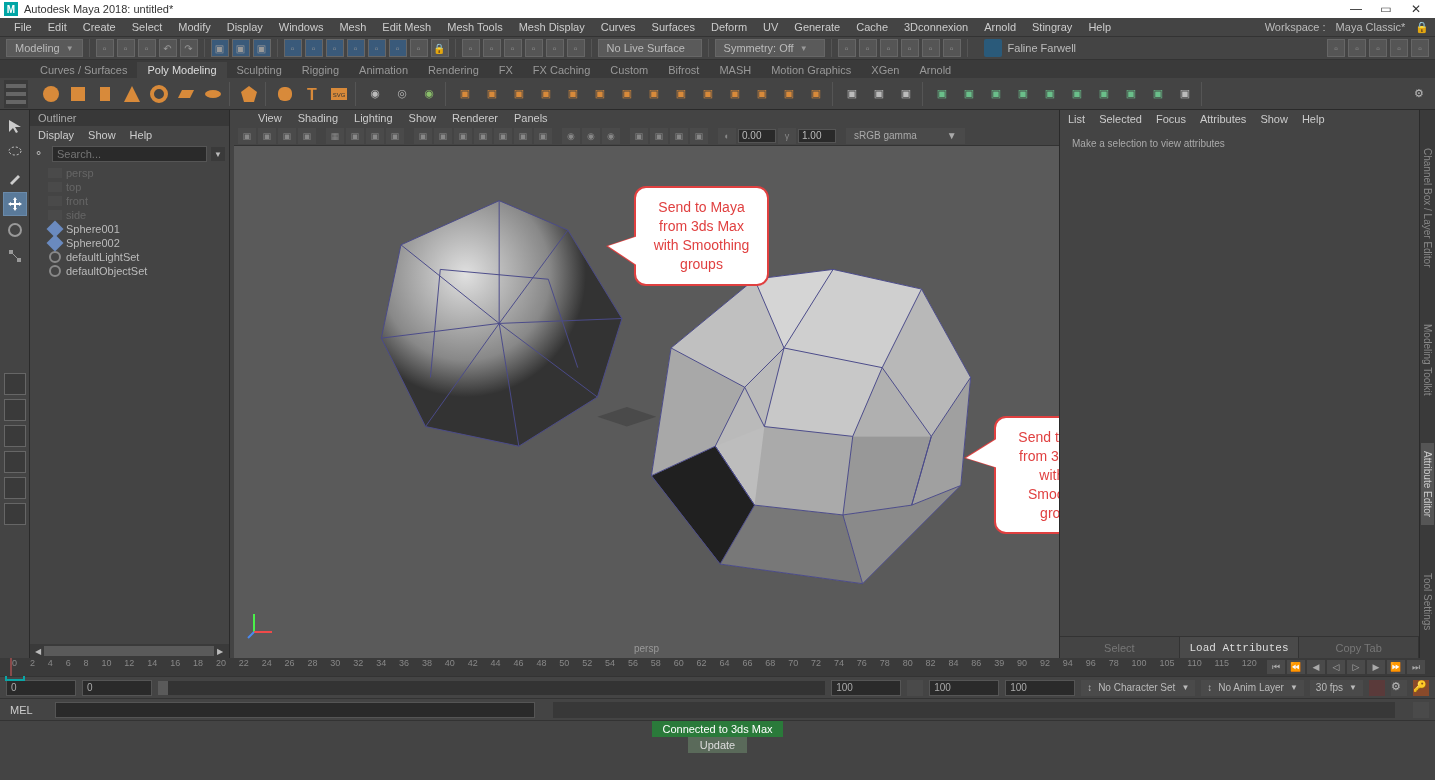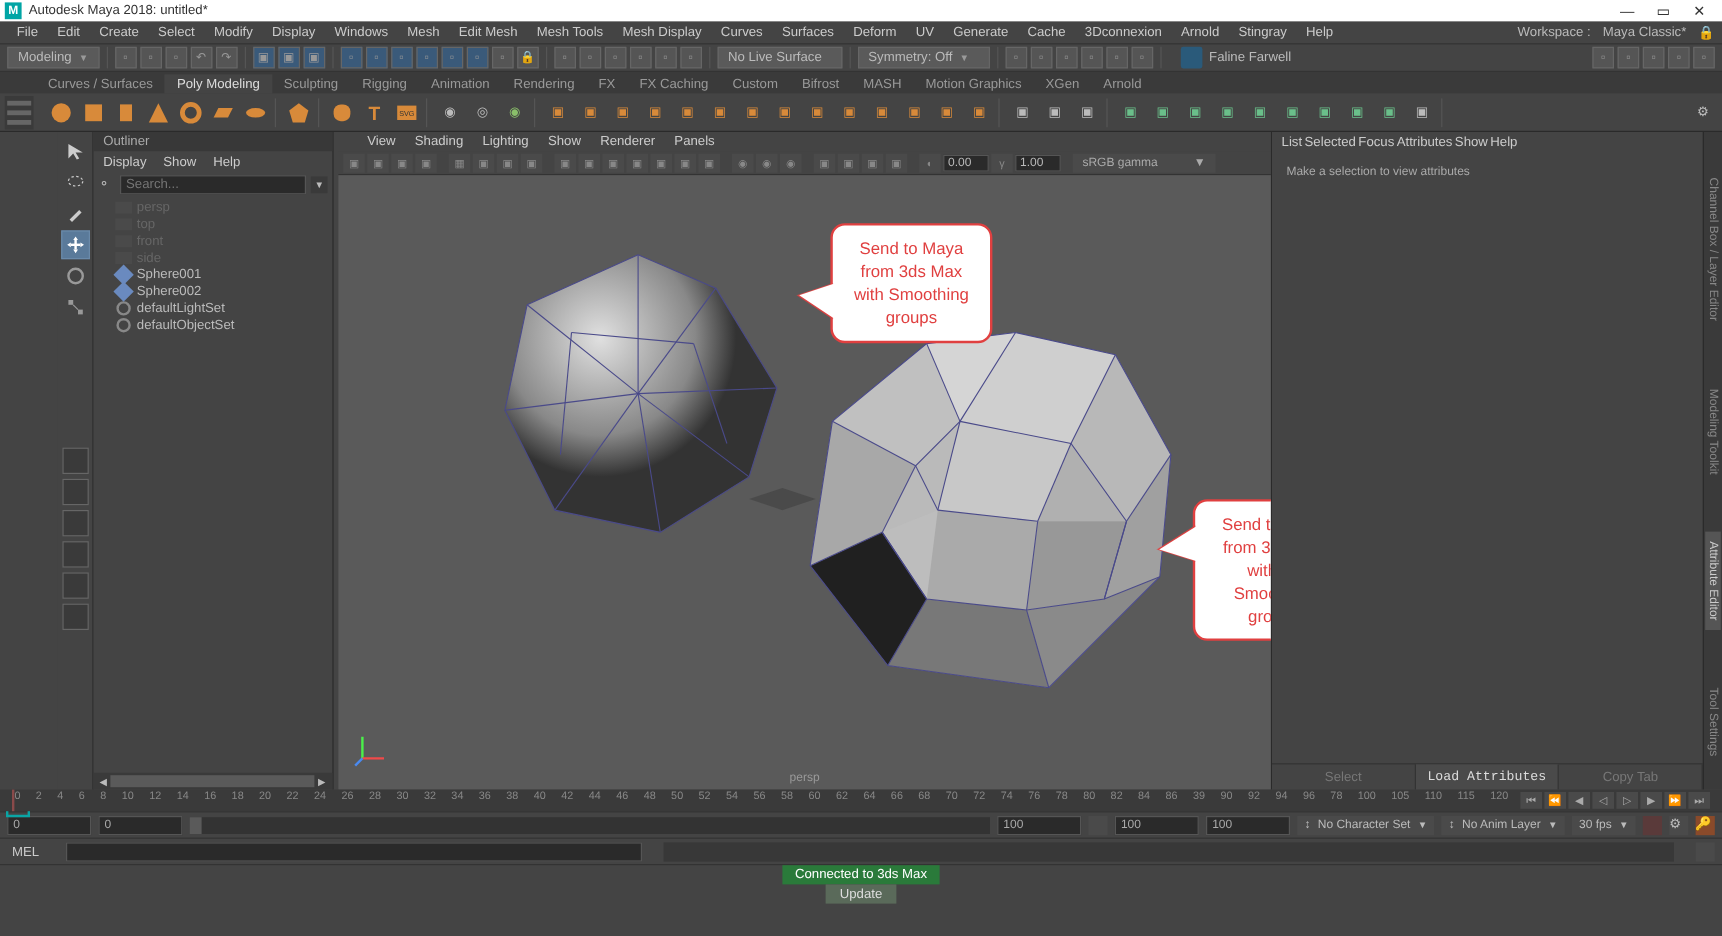--- a/index.html
+++ b/index.html
@@ -33,21 +33,21 @@
 
 
 .shelficons { height:32px; background:#444; display:flex; align-items:center; padding:0 4px; gap:3px; border-bottom:1px solid #2a2a2a;}
 .shelficons .sgrp { display:flex; gap:3px; padding:0 4px; border-right:1px solid #555;}
 .shelficons .sico { width:24px; height:24px; display:flex; align-items:center; justify-content:center; }
 .shelficons .sico svg { width:20px; height:20px; }
 .shelficons .lefttool { width:24px; height:28px; background:#3a3a3a; display:flex; flex-direction:column; justify-content:space-around; padding:2px; margin-right:4px;}
 .shelficons .lefttool div { height:4px; background:#666;}
 
 
-.mainrow { display:flex; height:548px;padding-left:48px; }
+.mainrow { display:flex; height:548px; }
 
 
 .lefttools { width:30px; background:#444; border-right:1px solid #2a2a2a; display:flex; flex-direction:column; align-items:center; padding-top:4px; gap:2px;}
 .lefttools .lt { width:24px; height:24px; display:flex; align-items:center; justify-content:center; border:1px solid transparent;}
 .lefttools .lt.sel { background:#5a7a9a; border:1px solid #6a8aaa;}
 .lefttools .ltgap { height:100px;}
 .lefttools .ltbox { width:22px; height:22px; border:1px solid #666; background:#3a3a3a; margin:1px 0;}
 
 
 .outliner { width:200px; background:#444; border-right:1px solid #2a2a2a; display:flex; flex-direction:column;}
@@ -77,28 +77,28 @@
 .vptools .vsep { width:6px;}
 .vptools .vnum { width:38px; height:14px; background:#2a2a2a; border:1px solid #555; font-size:10px; padding:0 3px; display:flex; align-items:center;}
 .vptools .vcombo { background:#4a4a4a; padding:0 8px; height:16px; font-size:10px; display:flex; align-items:center; gap:30px; color:#aaa;}
 .viewport { flex:1; background:#5a5a5a; position:relative; overflow:hidden;}
 .axis { position:absolute; left:12px; bottom:18px; width:30px; height:30px;}
 .perspLabel { position:absolute; bottom:4px; left:50%; transform:translateX(-50%); font-size:10px; color:#999;}
 
 
 .callout { position:absolute; background:#fff; border:2px solid #e04040; border-radius:12px; padding:10px 14px; color:#e04040; font-size:14px; text-align:center; line-height:1.35; z-index:10;}
 .callout .tail { position:absolute; width:0; height:0; }
-.callout1 { top:40px; left:410px; width:135px;}
+.callout1 { top:40px; left:400px; width:135px;}
 .callout1 .tail { left:-28px; bottom:18px; border-top:10px solid transparent; border-bottom:20px solid transparent; border-right:30px solid #fff; filter:drop-shadow(-2px 0 0 #e04040);}
 .callout2 { top:270px; right:-70px; width:135px;}
 .callout2 .tail { left:-30px; top:20px; border-top:20px solid transparent; border-bottom:10px solid transparent; border-right:32px solid #fff; filter:drop-shadow(-2px 0 0 #e04040);}
 
 
 .attrpanel { width:360px; background:#444; border-left:1px solid #2a2a2a; display:flex; flex-direction:column;}
-.attrmenu { height:18px; display:flex; align-items:center; padding:0 8px; gap:2px; font-size:11px; color:#ccc;}
+.attrmenu { height:18px; display:flex; align-items:center; padding:0 8px; gap:14px; font-size:11px; color:#ccc;}
 .attrbody { flex:1; padding:10px 12px; color:#aaa; font-size:10px;}
 .attrbtns { height:22px; display:flex; border-top:1px solid #333;}
 .attrbtns .ab { flex:1; display:flex; align-items:center; justify-content:center; font-size:11px; color:#777; border-right:1px solid #333;}
 .attrbtns .ab.active { color:#ddd; background:#4a4a4a;font-family:Liberation Mono, monospace;}
 
 
 .vtabs { width:16px; background:#3a3a3a; border-left:1px solid #2a2a2a; display:flex; flex-direction:column; align-items:center; padding-top:30px; gap:40px;}
 .vtabs .vt { writing-mode:vertical-rl; font-size:10px; color:#888; padding:8px 1px;}
 .vtabs .vt.active { background:#555; color:#ccc;}
 

